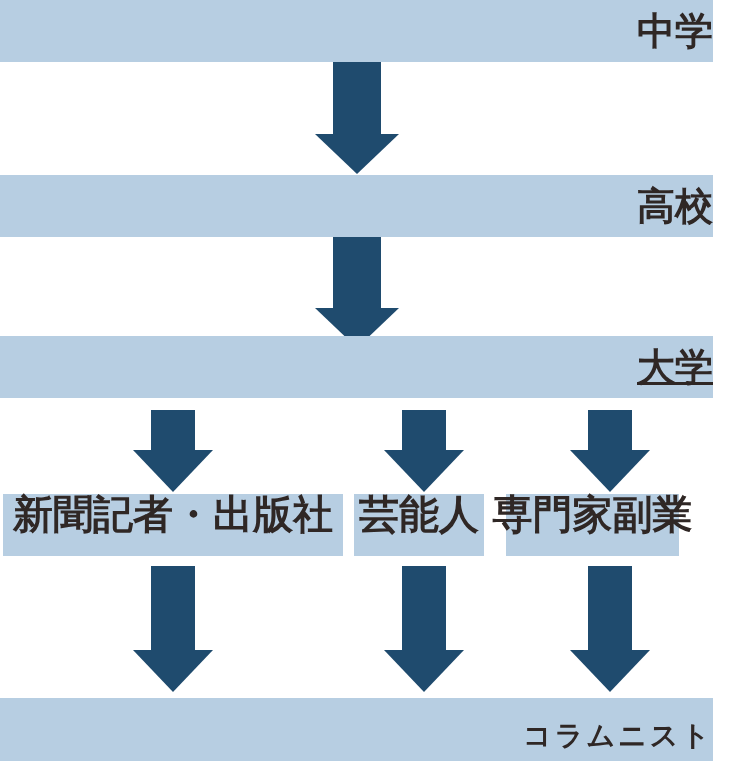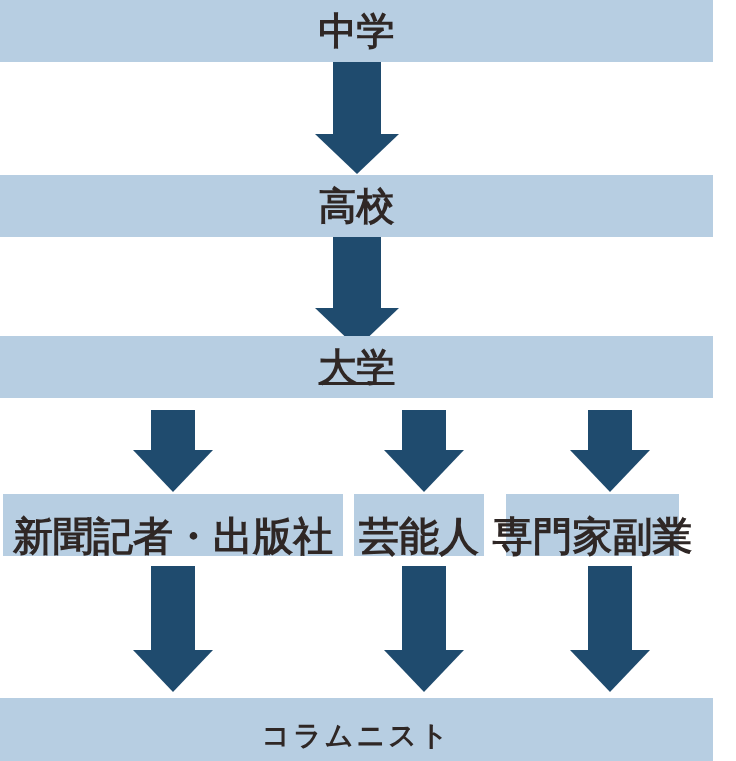--- a/index.html
+++ b/index.html
@@ -14,39 +14,39 @@
 
   
   .band {
     position: absolute;
     left: 0;
     width: 713px;
     height: 62px;
     background: #b7cee2;
     display: flex;
     align-items: center;
-    justify-content: center;
+    justify-content: flex-end;
     color: #2f2725;
     font-weight: bold;
     font-size: 38px;
     line-height: 1;
   }
   #band-chugaku { top: 0; }
   #band-koko    { top: 175px; font-family: Liberation Serif, serif; }
   #band-daigaku { top: 336px; text-decoration: underline; }
   #band-final   { top: 698px; height: 75px; font-size: 28px; letter-spacing: 3px; }
 
   
   .branch-box {
     position: absolute;
     top: 494px;
     height: 62px;
     background: #b7cee2;
     display: flex;
-    align-items: flex-end;
+    align-items: flex-start;
     justify-content: center;
     color: #2f2725;
     font-weight: bold;
     font-size: 40px;
     line-height: 1;
     white-space: nowrap;
   }
   #branch-press    { left: 3px;   width: 340px; }
   #branch-geinojin { left: 354px; width: 130px; }
   #branch-senmonka { left: 506px; width: 173px; }

